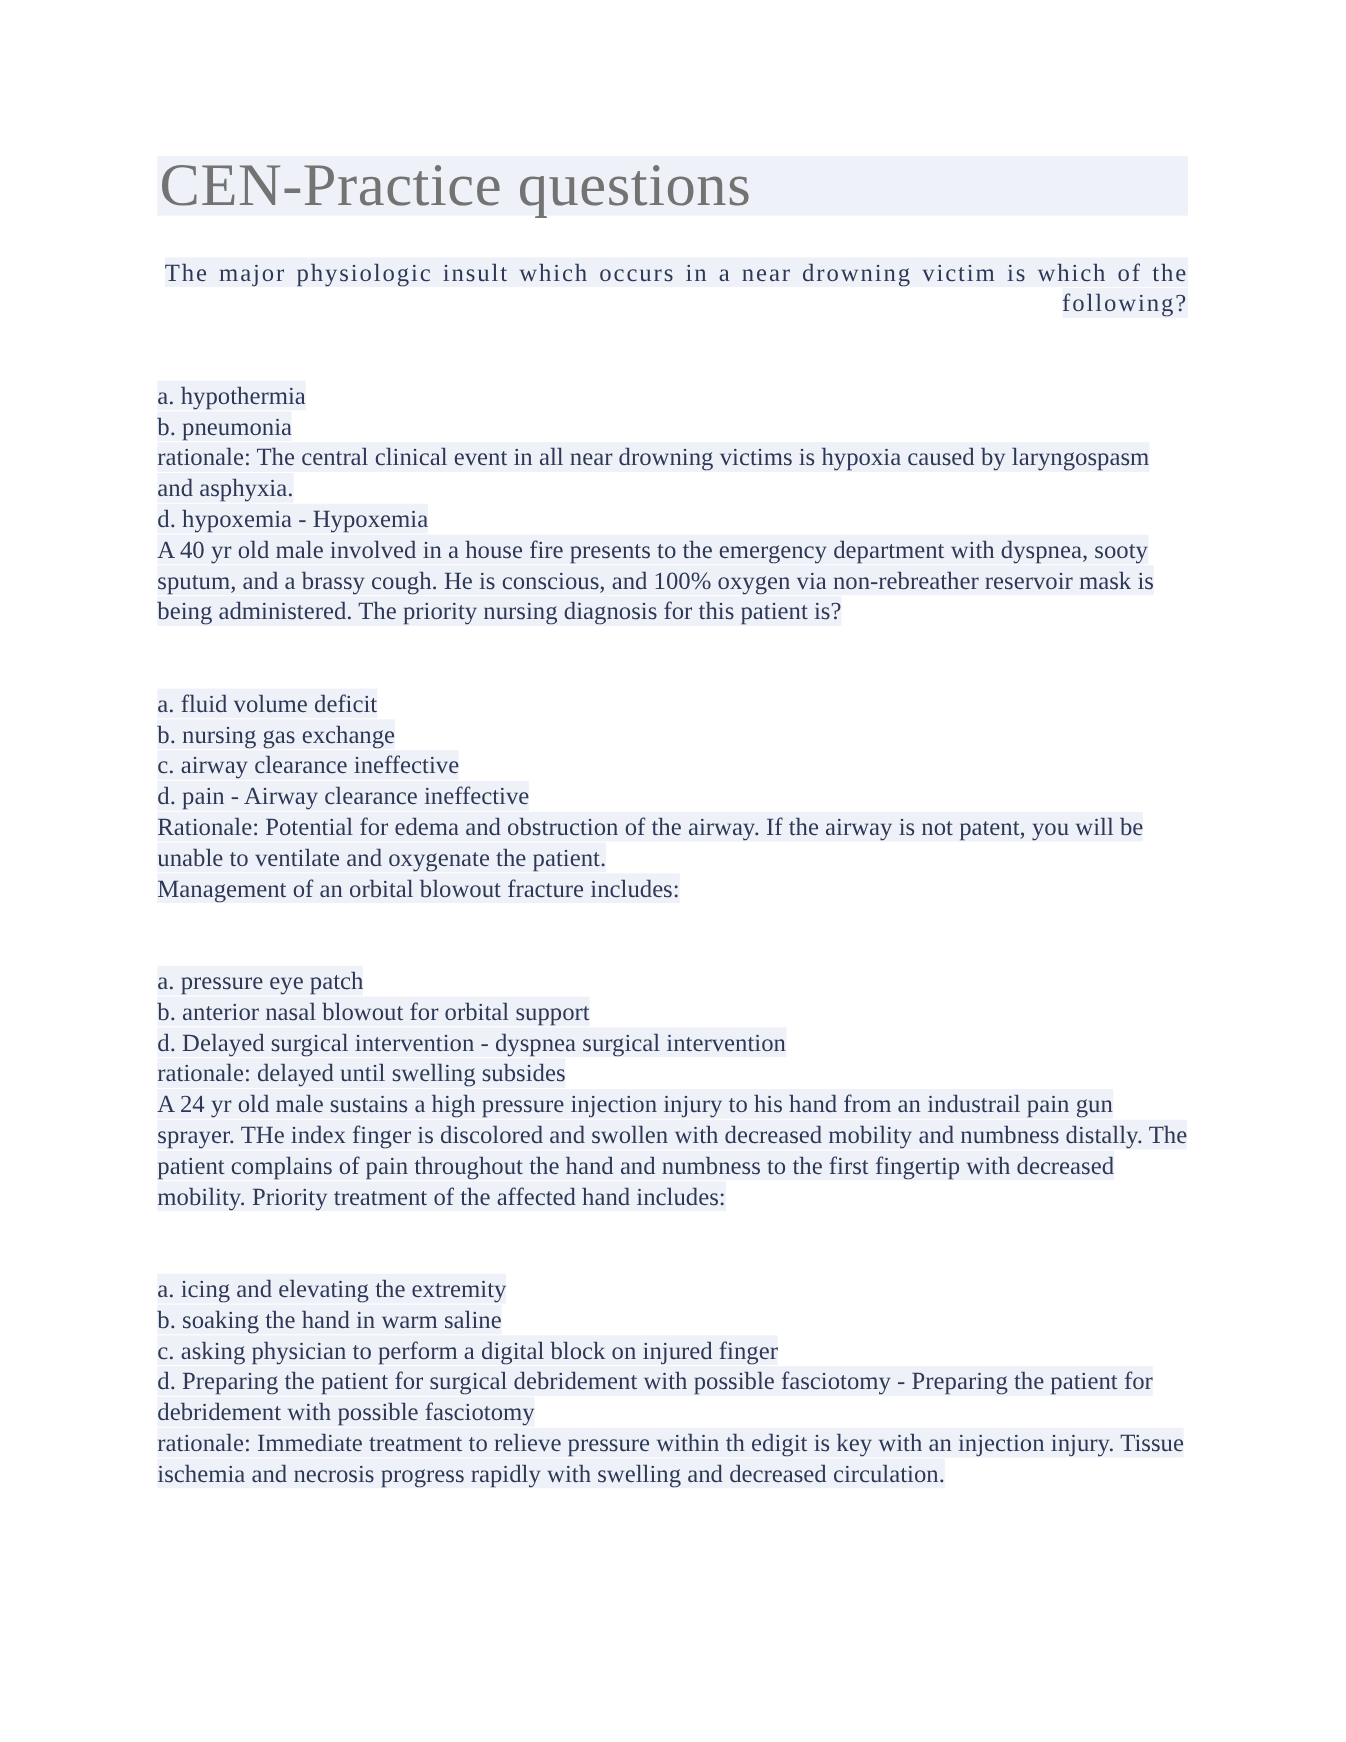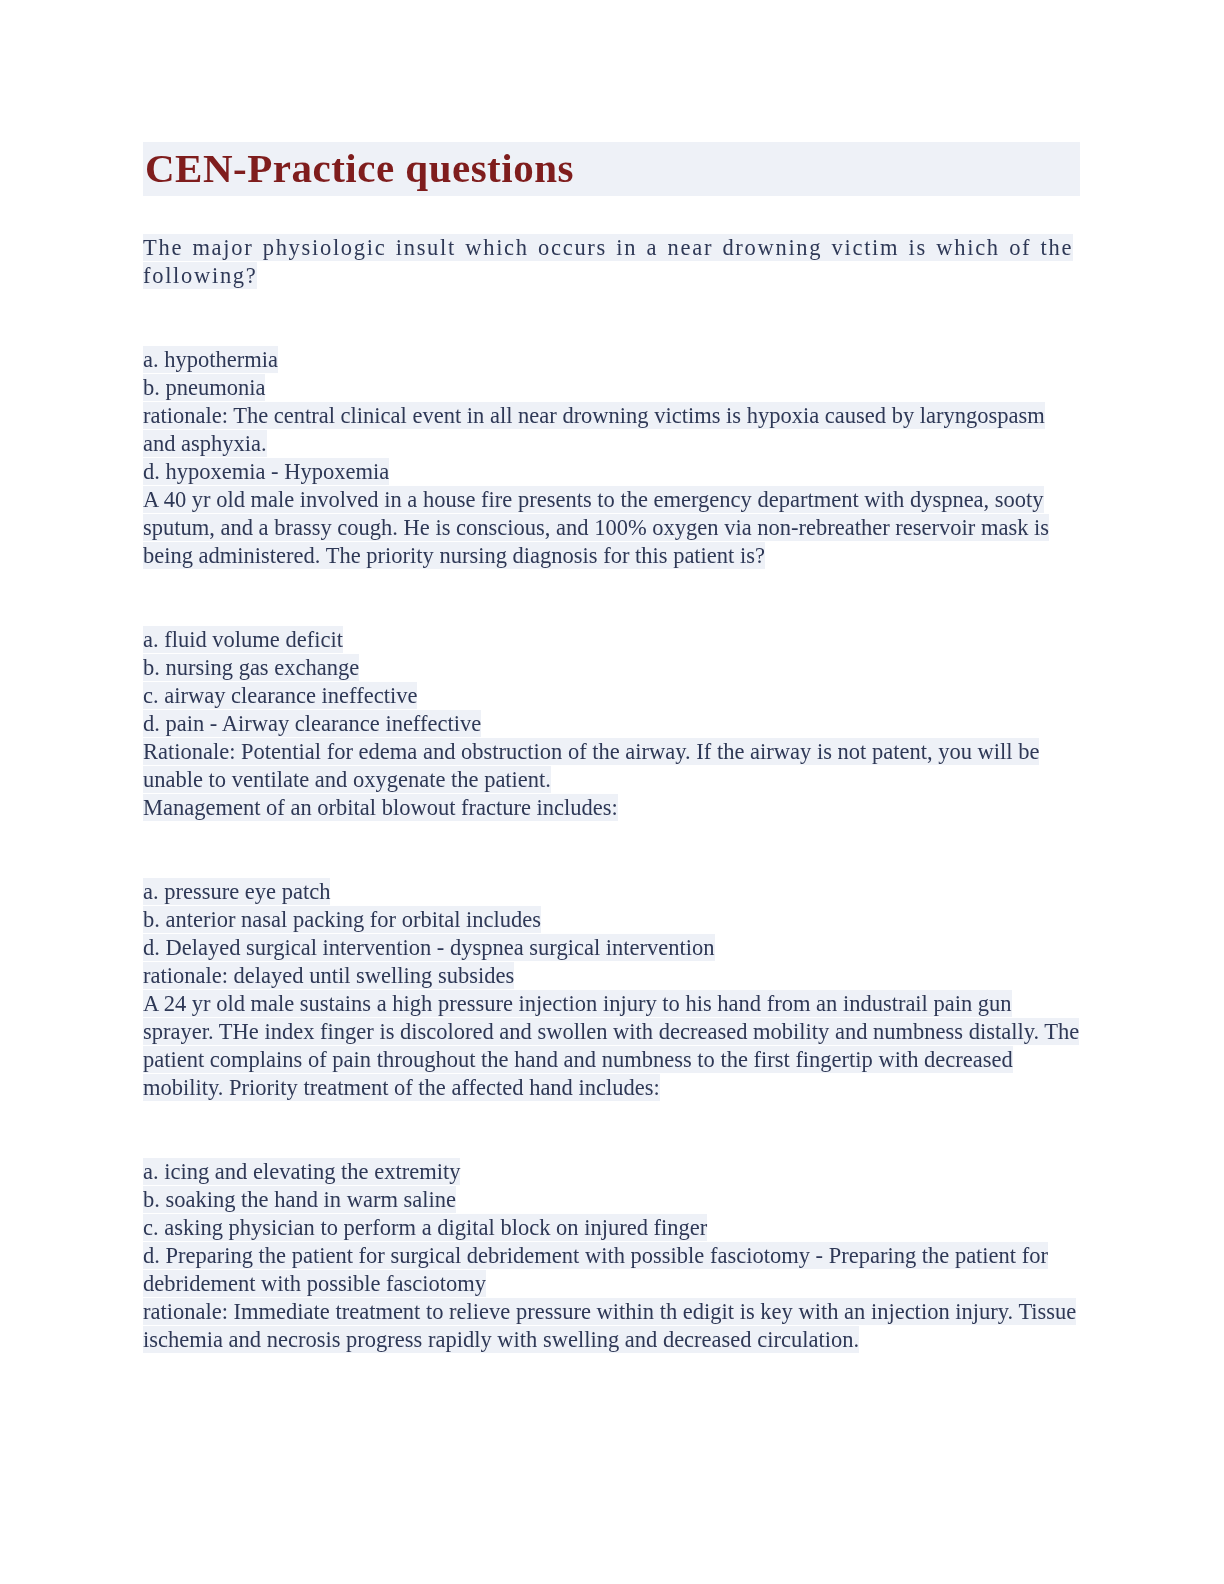--- a/index.html
+++ b/index.html
@@ -16,40 +16,41 @@
     background: #ffffff;
     padding: 142px 144px 60px 143px;
     font-family: "Liberation Serif", "DejaVu Serif", serif;
     color: #2e3856;
     font-size: 22.5px;
     line-height: 28px;
   }
   .doc-title {
     display: block;
     background: #eef1f7;
-    color: #7f1d1d;
-    font-size: 41px;
+    color: #737373;
+    font-size: 55px;
     line-height: 48px;
-    font-weight: bold;
+    font-weight: normal;
     letter-spacing: 0.5px;
     margin: 0 0 38px 0;
     padding: 2px 6px 4px 2px;
   }
   .hl {
     background: #eef1f7;
     box-decoration-break: clone;
     -webkit-box-decoration-break: clone;
     padding: 1px 0;
   }
   .q {
     margin: 0 0 56px 0;
   }
   .q.tracked {
     letter-spacing: 1.7px;
     word-spacing: 2px;
+    text-align: right;
   }
   .opts {
     margin: 0 0 46px 0;
   }
   .opts:last-child {
     margin-bottom: 0;
   }
   .line {
     margin: 0;
   }
@@ -79,21 +80,21 @@
       <div class="line"><span class="hl">c. airway clearance ineffective</span></div>
       <div class="line"><span class="hl">d. pain - Airway clearance ineffective</span></div>
       <div class="line"><span class="hl">Rationale: Potential for edema and obstruction of the airway. If the airway is not patent, you will be unable to ventilate and oxygenate the patient.</span></div>
     </div>
   </section>
 
   <section>
     <p class="q"><span class="hl">Management of an orbital blowout fracture includes:</span></p>
     <div class="opts">
       <div class="line"><span class="hl">a. pressure eye patch</span></div>
-      <div class="line"><span class="hl">b. anterior nasal packing for orbital includes</span></div>
+      <div class="line"><span class="hl">b. anterior nasal blowout for orbital support</span></div>
       <div class="line"><span class="hl">d. Delayed surgical intervention - dyspnea surgical intervention</span></div>
       <div class="line"><span class="hl">rationale: delayed until swelling subsides</span></div>
     </div>
   </section>
 
   <section>
     <p class="q"><span class="hl">A 24 yr old male sustains a high pressure injection injury to his hand from an industrail pain gun sprayer. THe index finger is discolored and swollen with decreased mobility and numbness distally. The patient complains of pain throughout the hand and numbness to the first fingertip with decreased mobility. Priority treatment of the affected hand includes:</span></p>
     <div class="opts">
       <div class="line"><span class="hl">a. icing and elevating the extremity</span></div>
       <div class="line"><span class="hl">b. soaking the hand in warm saline</span></div>

